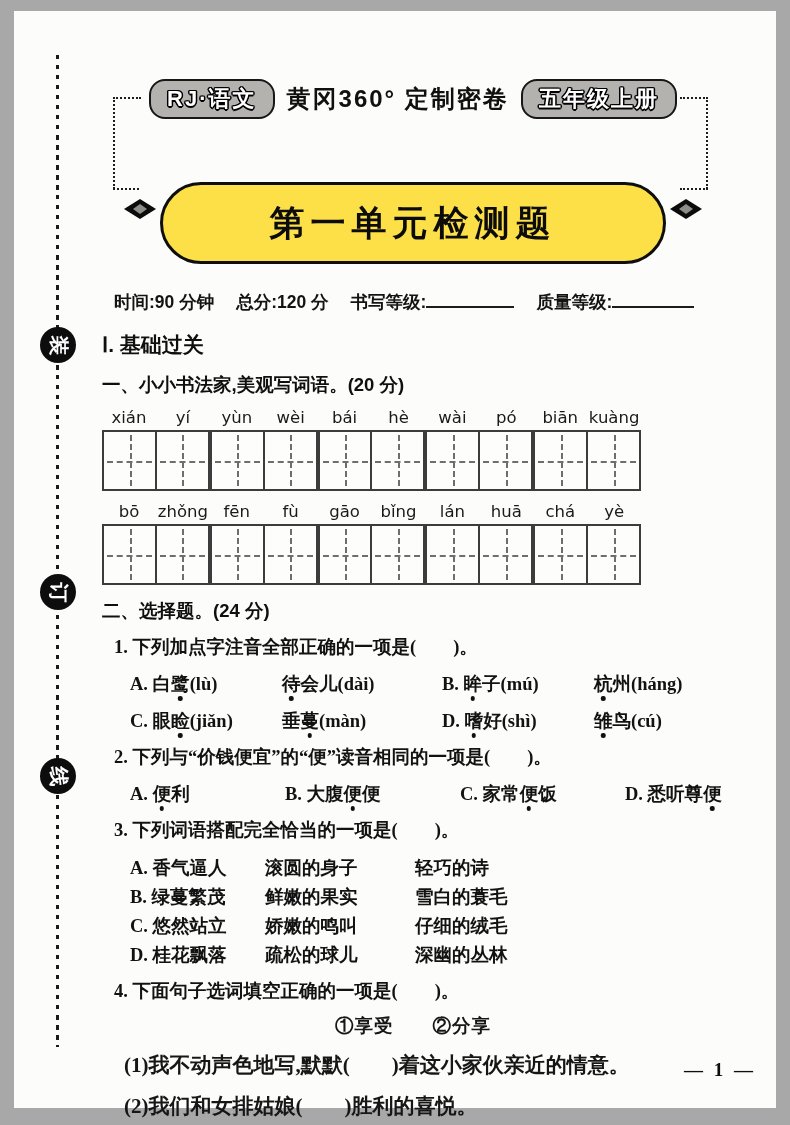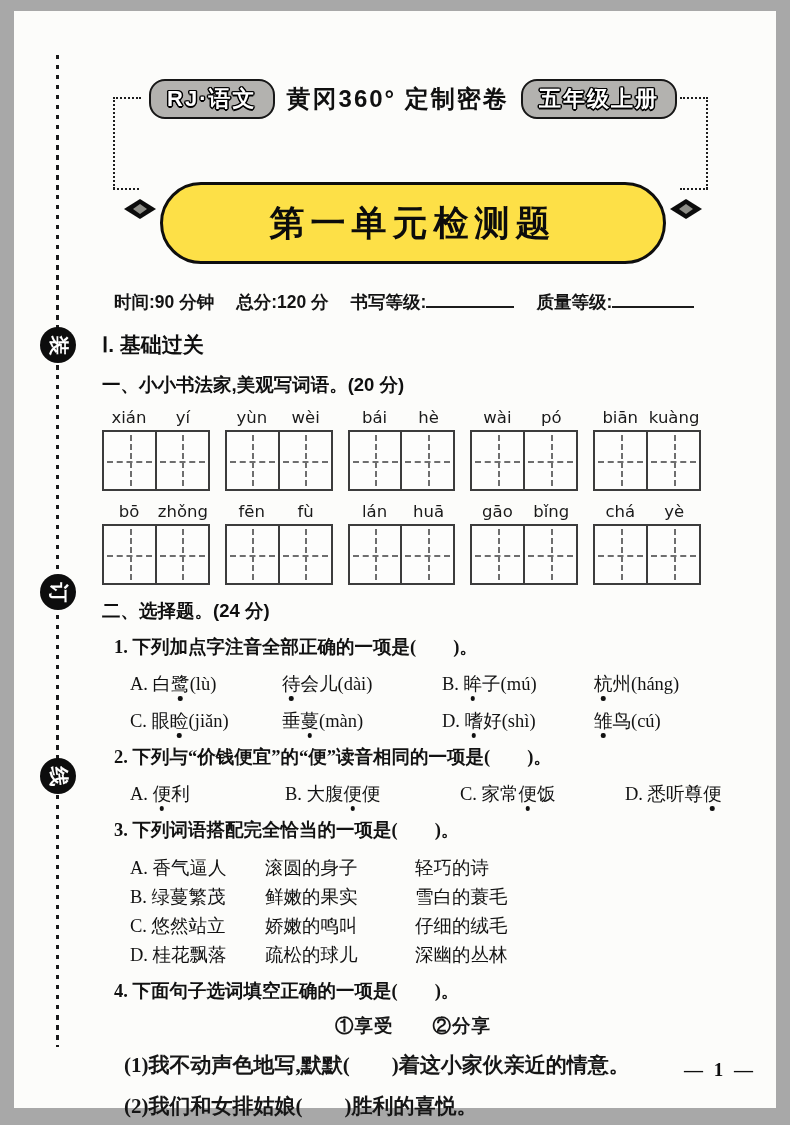--- a/index.html
+++ b/index.html
@@ -49,33 +49,33 @@
 
   
   .info-row { display:flex; align-items:flex-end; gap:22px; margin-top:26px; margin-left:14px;
     font:bold 17.5px "Liberation Sans", sans-serif; color:#131313; white-space:nowrap; }
   .blank { display:inline-block; width:88px; border-bottom:2px solid #1c1c1c; height:15px; }
 
   .part-title { margin-top:17px; margin-left:2px; font:bold 21px "Liberation Sans", sans-serif; color:#0f0f0f; }
   .q-title { margin-top:13px; margin-left:2px; font:bold 18.5px "Liberation Sans", sans-serif; color:#0f0f0f; }
 
   
-  .hw-row { display:flex; gap:15px; margin-top:11px; margin-left:2px; }
+  .hw-row { display:flex; margin-top:11px; margin-left:2px; }
   .hw-word { display:flex; flex-direction:column; }
   .pinyin-row { display:flex; margin-bottom:3px; font:500 16.5px "DejaVu Sans", sans-serif; color:#1a1a1a; }
   .pinyin-row span { width:50%; text-align:center; }
   .hw-grid { display:flex; }
   .hw-cell { width:55px; height:61px; border:2.2px solid #3c3c3c; position:relative; background:#fdfdfc; }
   .hw-cell + .hw-cell { margin-left:-2.2px; }
   .hw-cell::before { content:""; position:absolute; top:3px; bottom:3px; left:50%; border-left:2px dashed #6e6e6e; }
   .hw-cell::after  { content:""; position:absolute; left:3px; right:3px; top:50%; border-top:2px dashed #6e6e6e; }
 
   
   .stem { margin-top:11px; margin-left:14px; font-size:18.5px; font-weight:600; line-height:1.45; color:#121212; }
-  .opt { font-size:18.5px; font-weight:400; color:#121212; white-space:nowrap; }
+  .opt { font-size:18.5px; font-weight:700; color:#121212; white-space:nowrap; }
   .q1-grid { display:grid; grid-template-columns:152px 160px 152px auto; row-gap:12px; margin:10px 0 0 30px; }
   .q2-grid { display:grid; grid-template-columns:155px 175px 165px auto; margin:10px 0 0 30px; }
   .q3-grid { display:grid; grid-template-columns:135px 150px auto; row-gap:4px; margin:12px 0 0 30px; }
   .q4-bank { margin-top:8px; text-align:center; font-size:18.5px; font-weight:600; letter-spacing:1px; }
   .q4-sent { margin-top:13px; margin-left:24px; font-size:21px; font-weight:600; white-space:nowrap; }
 
   .dch { position:relative; display:inline-block; }
   .dch::after { content:""; position:absolute; left:50%; transform:translateX(-50%); bottom:-5px;
     width:4.5px; height:4.5px; border-radius:50%; background:#111; }
 
@@ -199,32 +199,32 @@
               <span>fēn</span>
               <span>fù</span>
             </div>
             <div class="hw-grid">
               <div class="hw-cell"></div>
               <div class="hw-cell"></div>
             </div>
           </div>
           <div class="hw-word">
             <div class="pinyin-row">
+              <span>gāo</span>
+              <span>bǐng</span>
+            </div>
+            <div class="hw-grid">
+              <div class="hw-cell"></div>
+              <div class="hw-cell"></div>
+            </div>
+          </div>
+          <div class="hw-word">
+            <div class="pinyin-row">
               <span>lán</span>
               <span>huā</span>
-            </div>
-            <div class="hw-grid">
-              <div class="hw-cell"></div>
-              <div class="hw-cell"></div>
-            </div>
-          </div>
-          <div class="hw-word">
-            <div class="pinyin-row">
-              <span>gāo</span>
-              <span>bǐng</span>
             </div>
             <div class="hw-grid">
               <div class="hw-cell"></div>
               <div class="hw-cell"></div>
             </div>
           </div>
           <div class="hw-word">
             <div class="pinyin-row">
               <span>chá</span>
               <span>yè</span>

